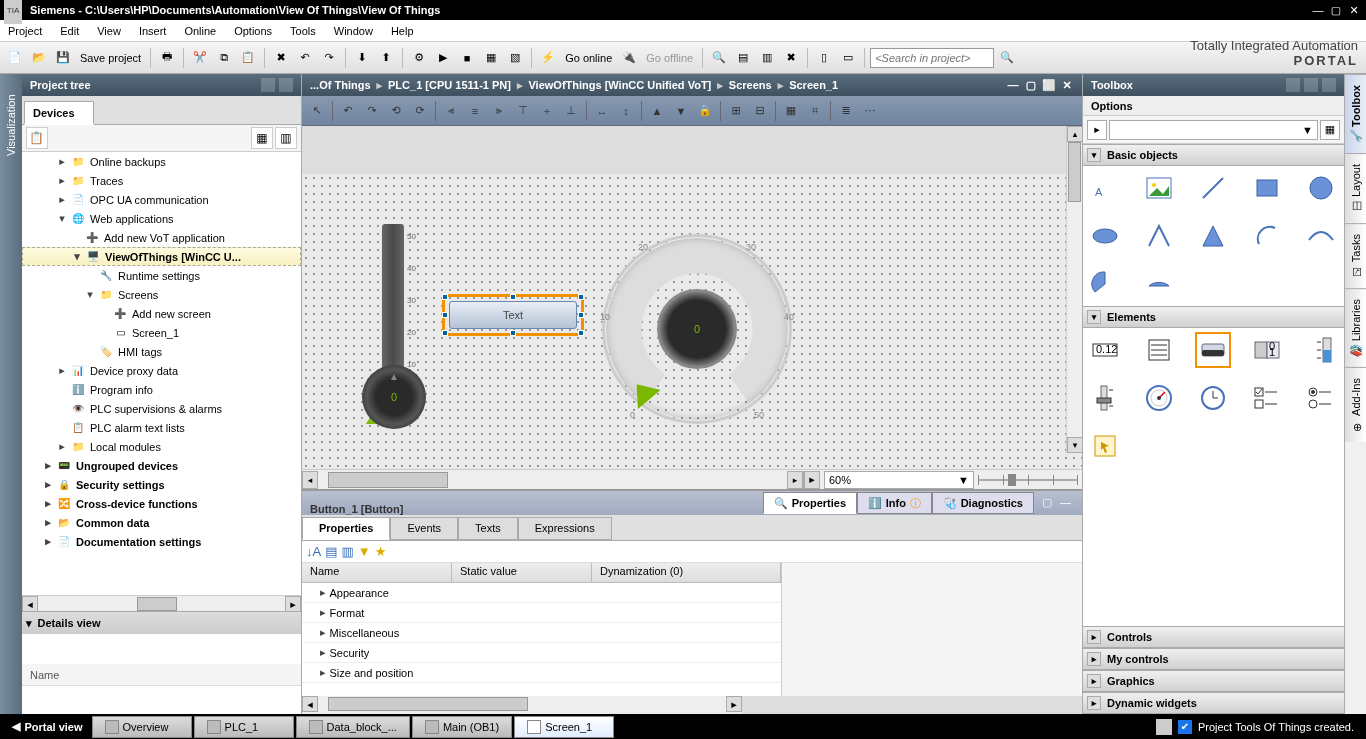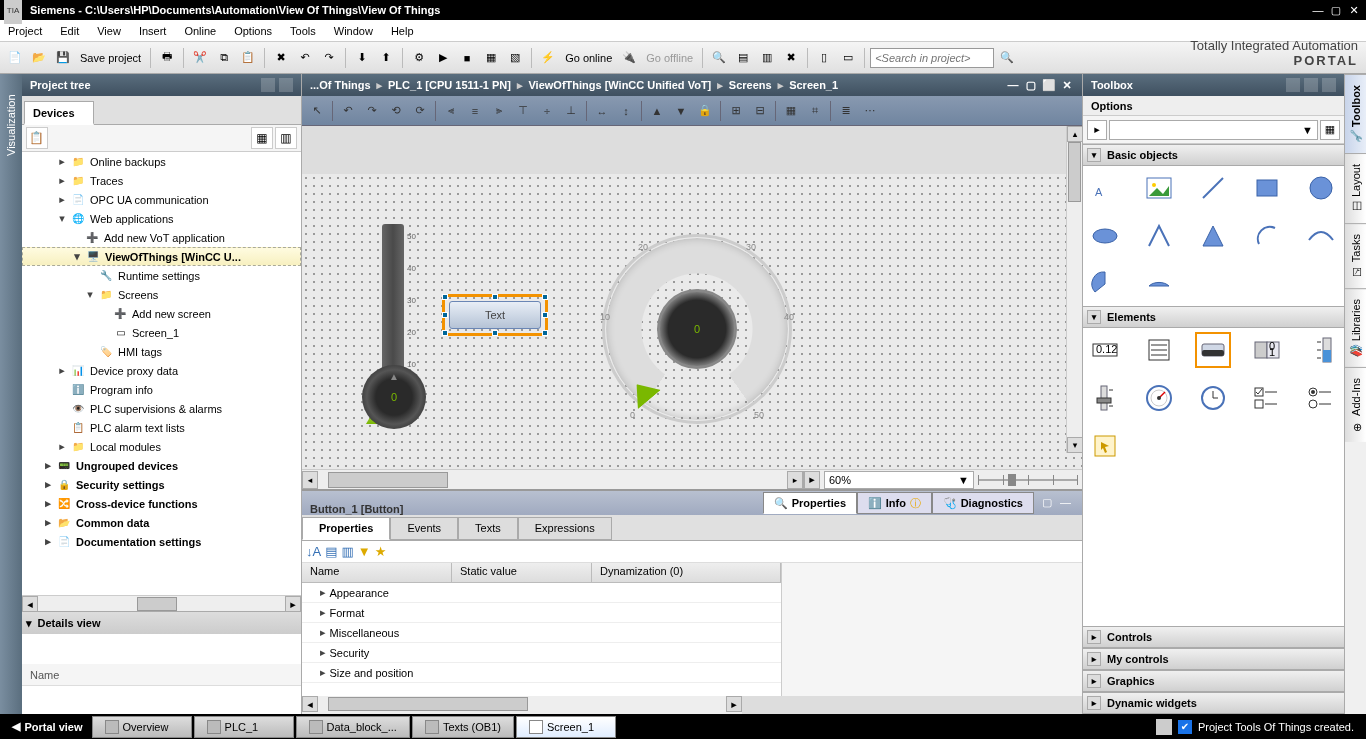--- a/index.html
+++ b/index.html
@@ -64,21 +64,21 @@
 .canvas-bottom { height:20px; background:#eee; display:flex; align-items:center; border-top:1px solid #ccc; }
 .canvas-bottom .hs { flex:1; display:flex; }
 .canvas-bottom .hs .btn { width:16px;height:18px;background:#ddd;border:1px solid #aaa;display:flex;align-items:center;justify-content:center;font-size:9px; }
 .canvas-bottom .hs .track { flex:1; position:relative; }
 .canvas-bottom .hs .thumb { position:absolute; left:10px; width:120px; height:16px; top:1px; background:#ccc; border:1px solid #999; }
 .canvas-bottom .zoom { width:150px; border:1px solid #aaa; height:18px; margin:0 4px; padding:0 4px; display:flex;align-items:center;justify-content:space-between; background:#fff; }
 .canvas-bottom .slider { width:100px; height:18px; position:relative; margin-right:4px; }
 .canvas-bottom .slider .line { position:absolute; top:8px; left:0; right:0; height:2px; background:#aaa; }
 .canvas-bottom .slider .tick { position:absolute; top:4px; width:1px; height:10px; background:#888; }
 .canvas-bottom .slider .knob { position:absolute; top:3px; left:30px; width:8px; height:12px; background:#888; }
-.selected-button { position:absolute; left:140px; top:120px; width:106px; height:42px; border:3px solid #f39200; }
+.selected-button { position:absolute; left:140px; top:120px; width:142px; height:42px; border:3px solid #f39200; }
 .selected-button .inner { position:absolute; inset:4px; border:1px solid #6a86b5; background:linear-gradient(#e8eef6,#b5c3d6); border-radius:3px; display:flex;align-items:center;justify-content:center; color:#444; font-size:10px; }
 .handle { position:absolute; width:6px; height:6px; background:#069; border:1px solid #fff; }
 .h-tl{top:-3px;left:-3px;} .h-tr{top:-3px;right:-3px;} .h-bl{bottom:-3px;left:-3px;} .h-br{bottom:-3px;right:-3px;}
 .h-tc{top:-3px;left:50%;margin-left:-3px;} .h-bc{bottom:-3px;left:50%;margin-left:-3px;}
 .h-lc{left:-3px;top:50%;margin-top:-3px;} .h-rc{right:-3px;top:50%;margin-top:-3px;}
 .vbar-widget { position:absolute; left:70px; top:50px; width:60px; height:200px; }
 .vbar-track { position:absolute; left:10px; top:0; width:22px; height:170px; background:linear-gradient(90deg,#666,#4a4a4a,#666); border-radius:3px; }
 .vbar-tick { position:absolute; left:35px; color:#666; font-size:8px; }
 .vbar-knob { position:absolute; left:-10px; bottom:-5px; width:64px; height:64px; border-radius:50%; background:radial-gradient(#2a2a2a 40%, #555 60%, #333 80%); display:flex;align-items:center;justify-content:center; color:#7ab800; font-size:18px; }
 .vbar-green { position:absolute; left:-6px; bottom:0; width:20px; height:34px; background:linear-gradient(0deg, #7ab800, transparent); clip-path: polygon(0 100%, 100% 100%, 100% 0);}
@@ -818,21 +818,21 @@
       <div class="tab">
         <span class="ico" style="background:#bbb;border:1px solid #888;"></span>
         <span>PLC_1</span>
       </div>
       <div class="tab">
         <span class="ico" style="background:#bbb;border:1px solid #888;"></span>
         <span>Data_block_...</span>
       </div>
       <div class="tab">
         <span class="ico" style="background:#bbb;border:1px solid #888;"></span>
-        <span>Texts (OB1)</span>
+        <span>Main (OB1)</span>
       </div>
       <div class="tab sel">
         <span class="ico" style="background:#fff;border:1px solid #888;"></span>
         <span>Screen_1</span>
       </div>
     </div>
   <div class="right">
     <span style="width:16px;height:16px;background:#ccc;"></span>
     <div class="check">✔</div>
     <span>Project Tools Of Things created.</span>

